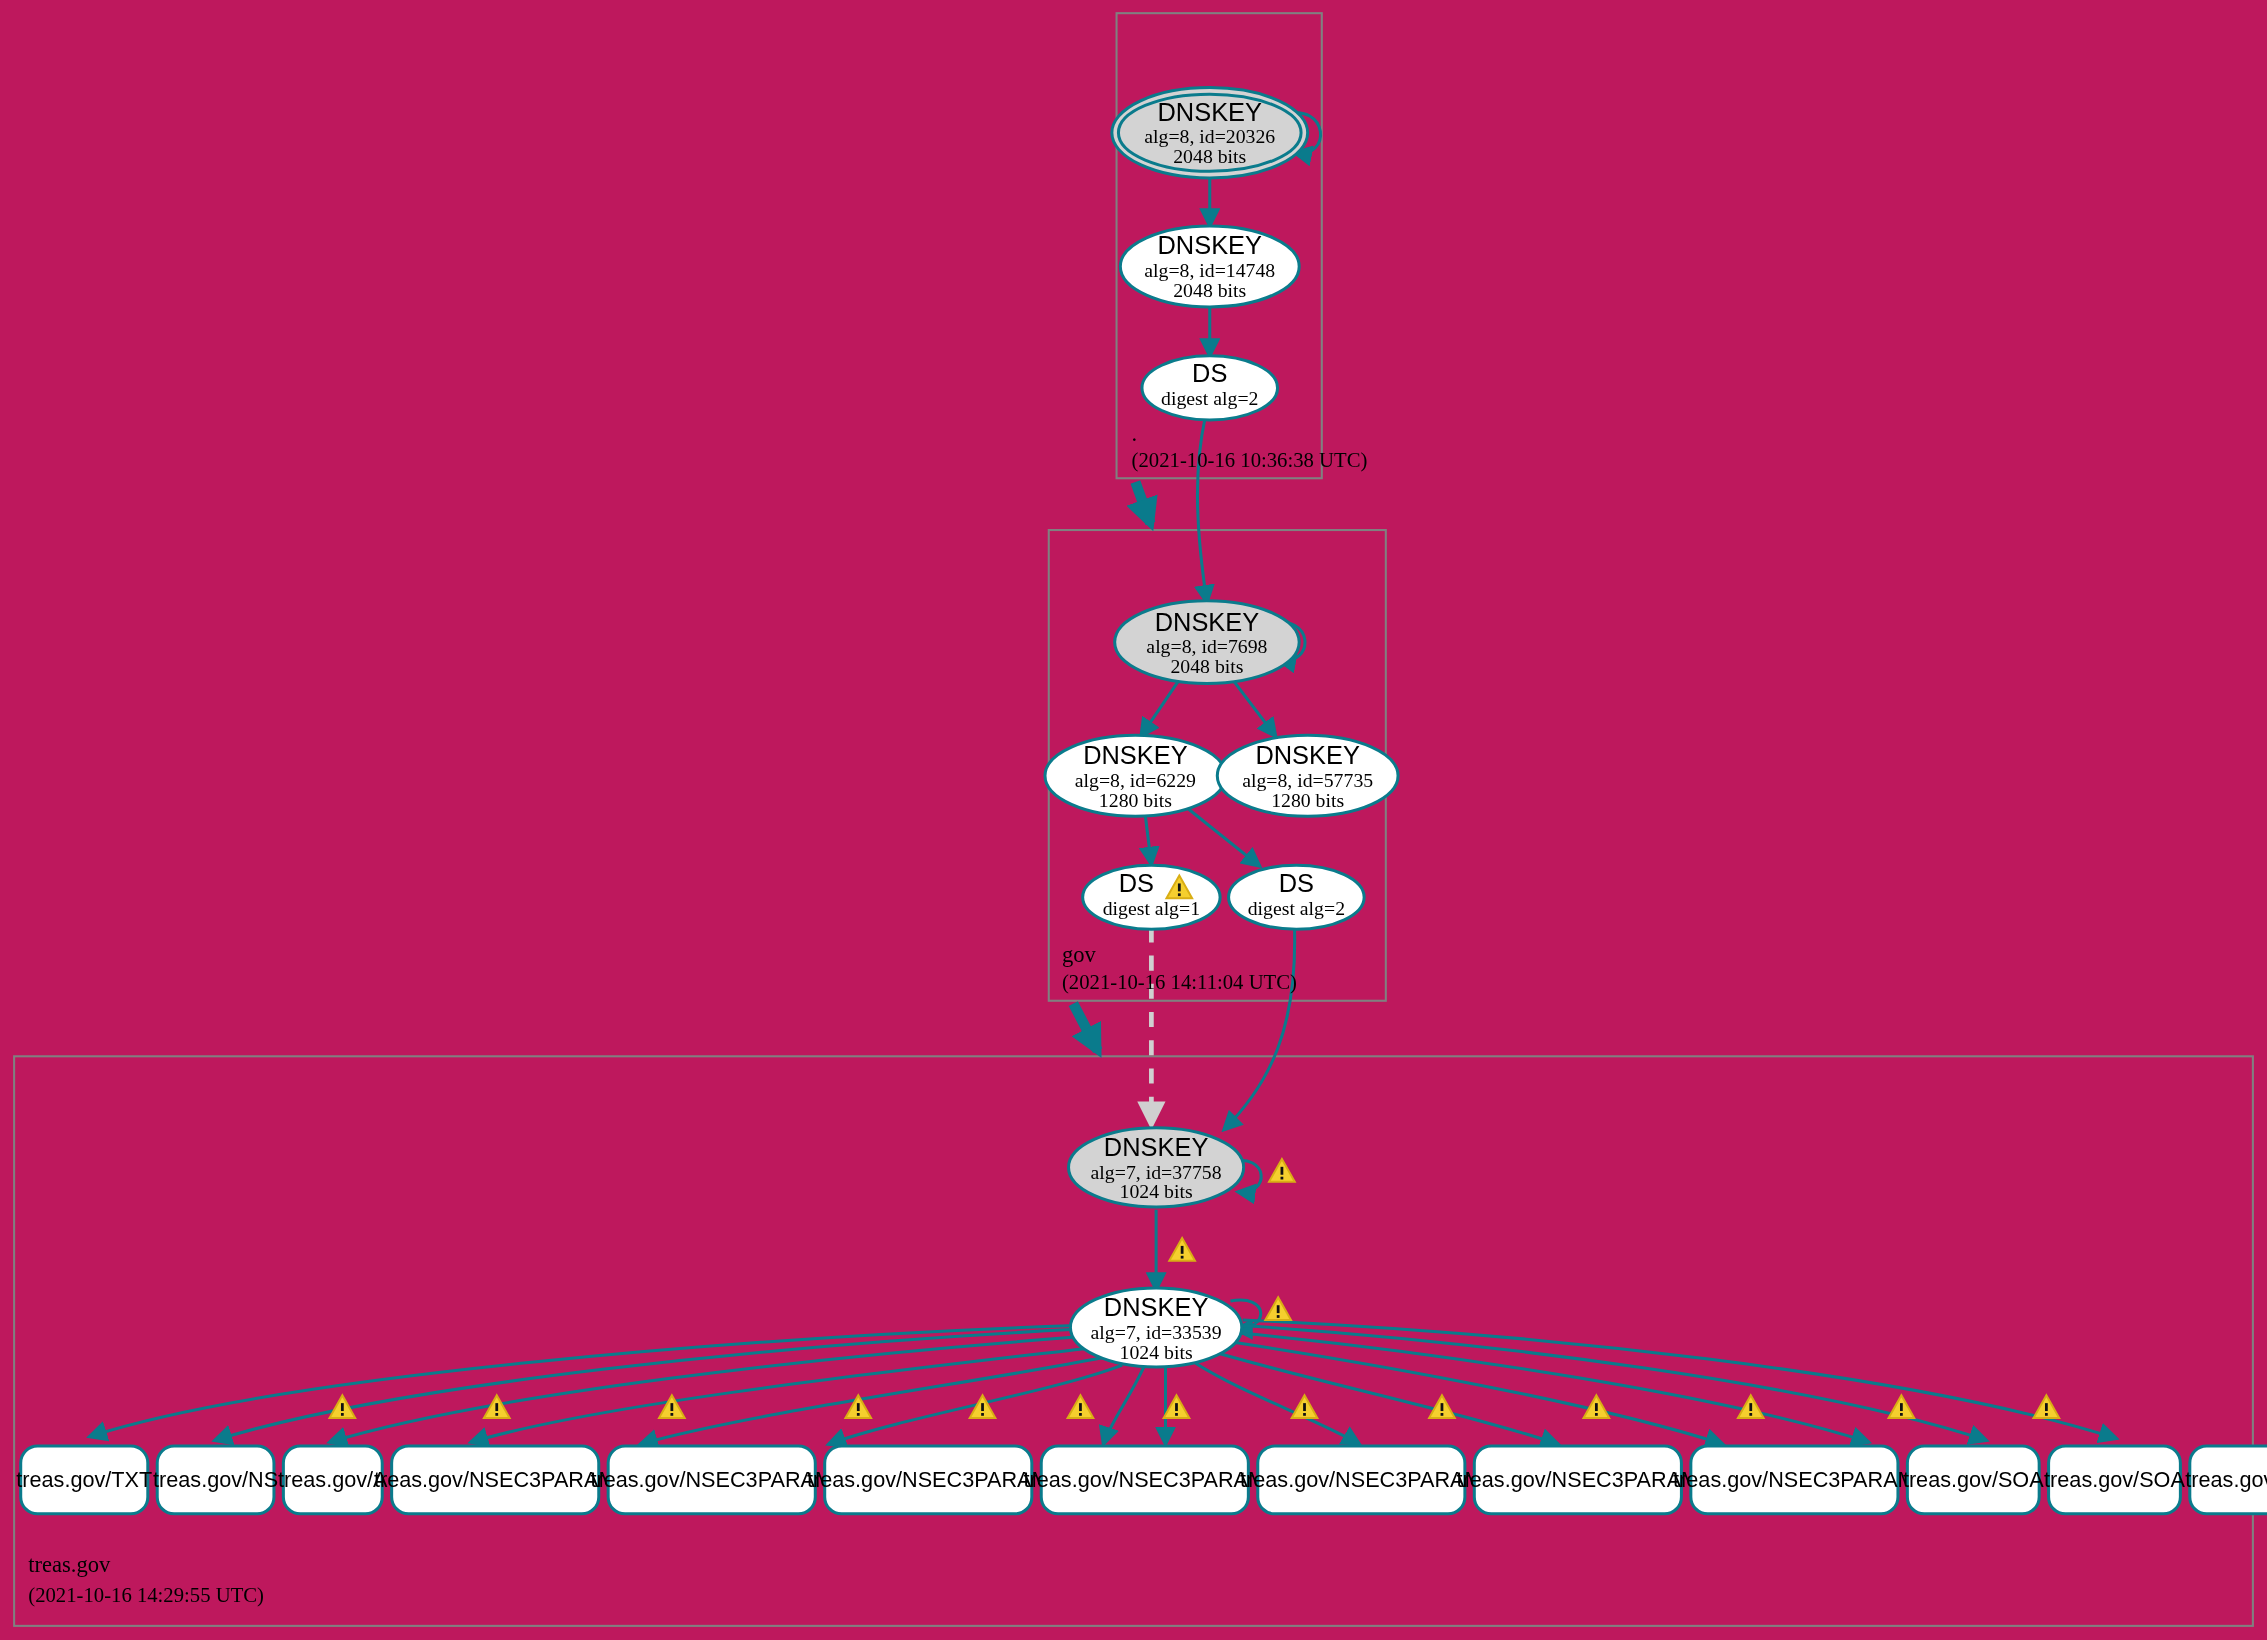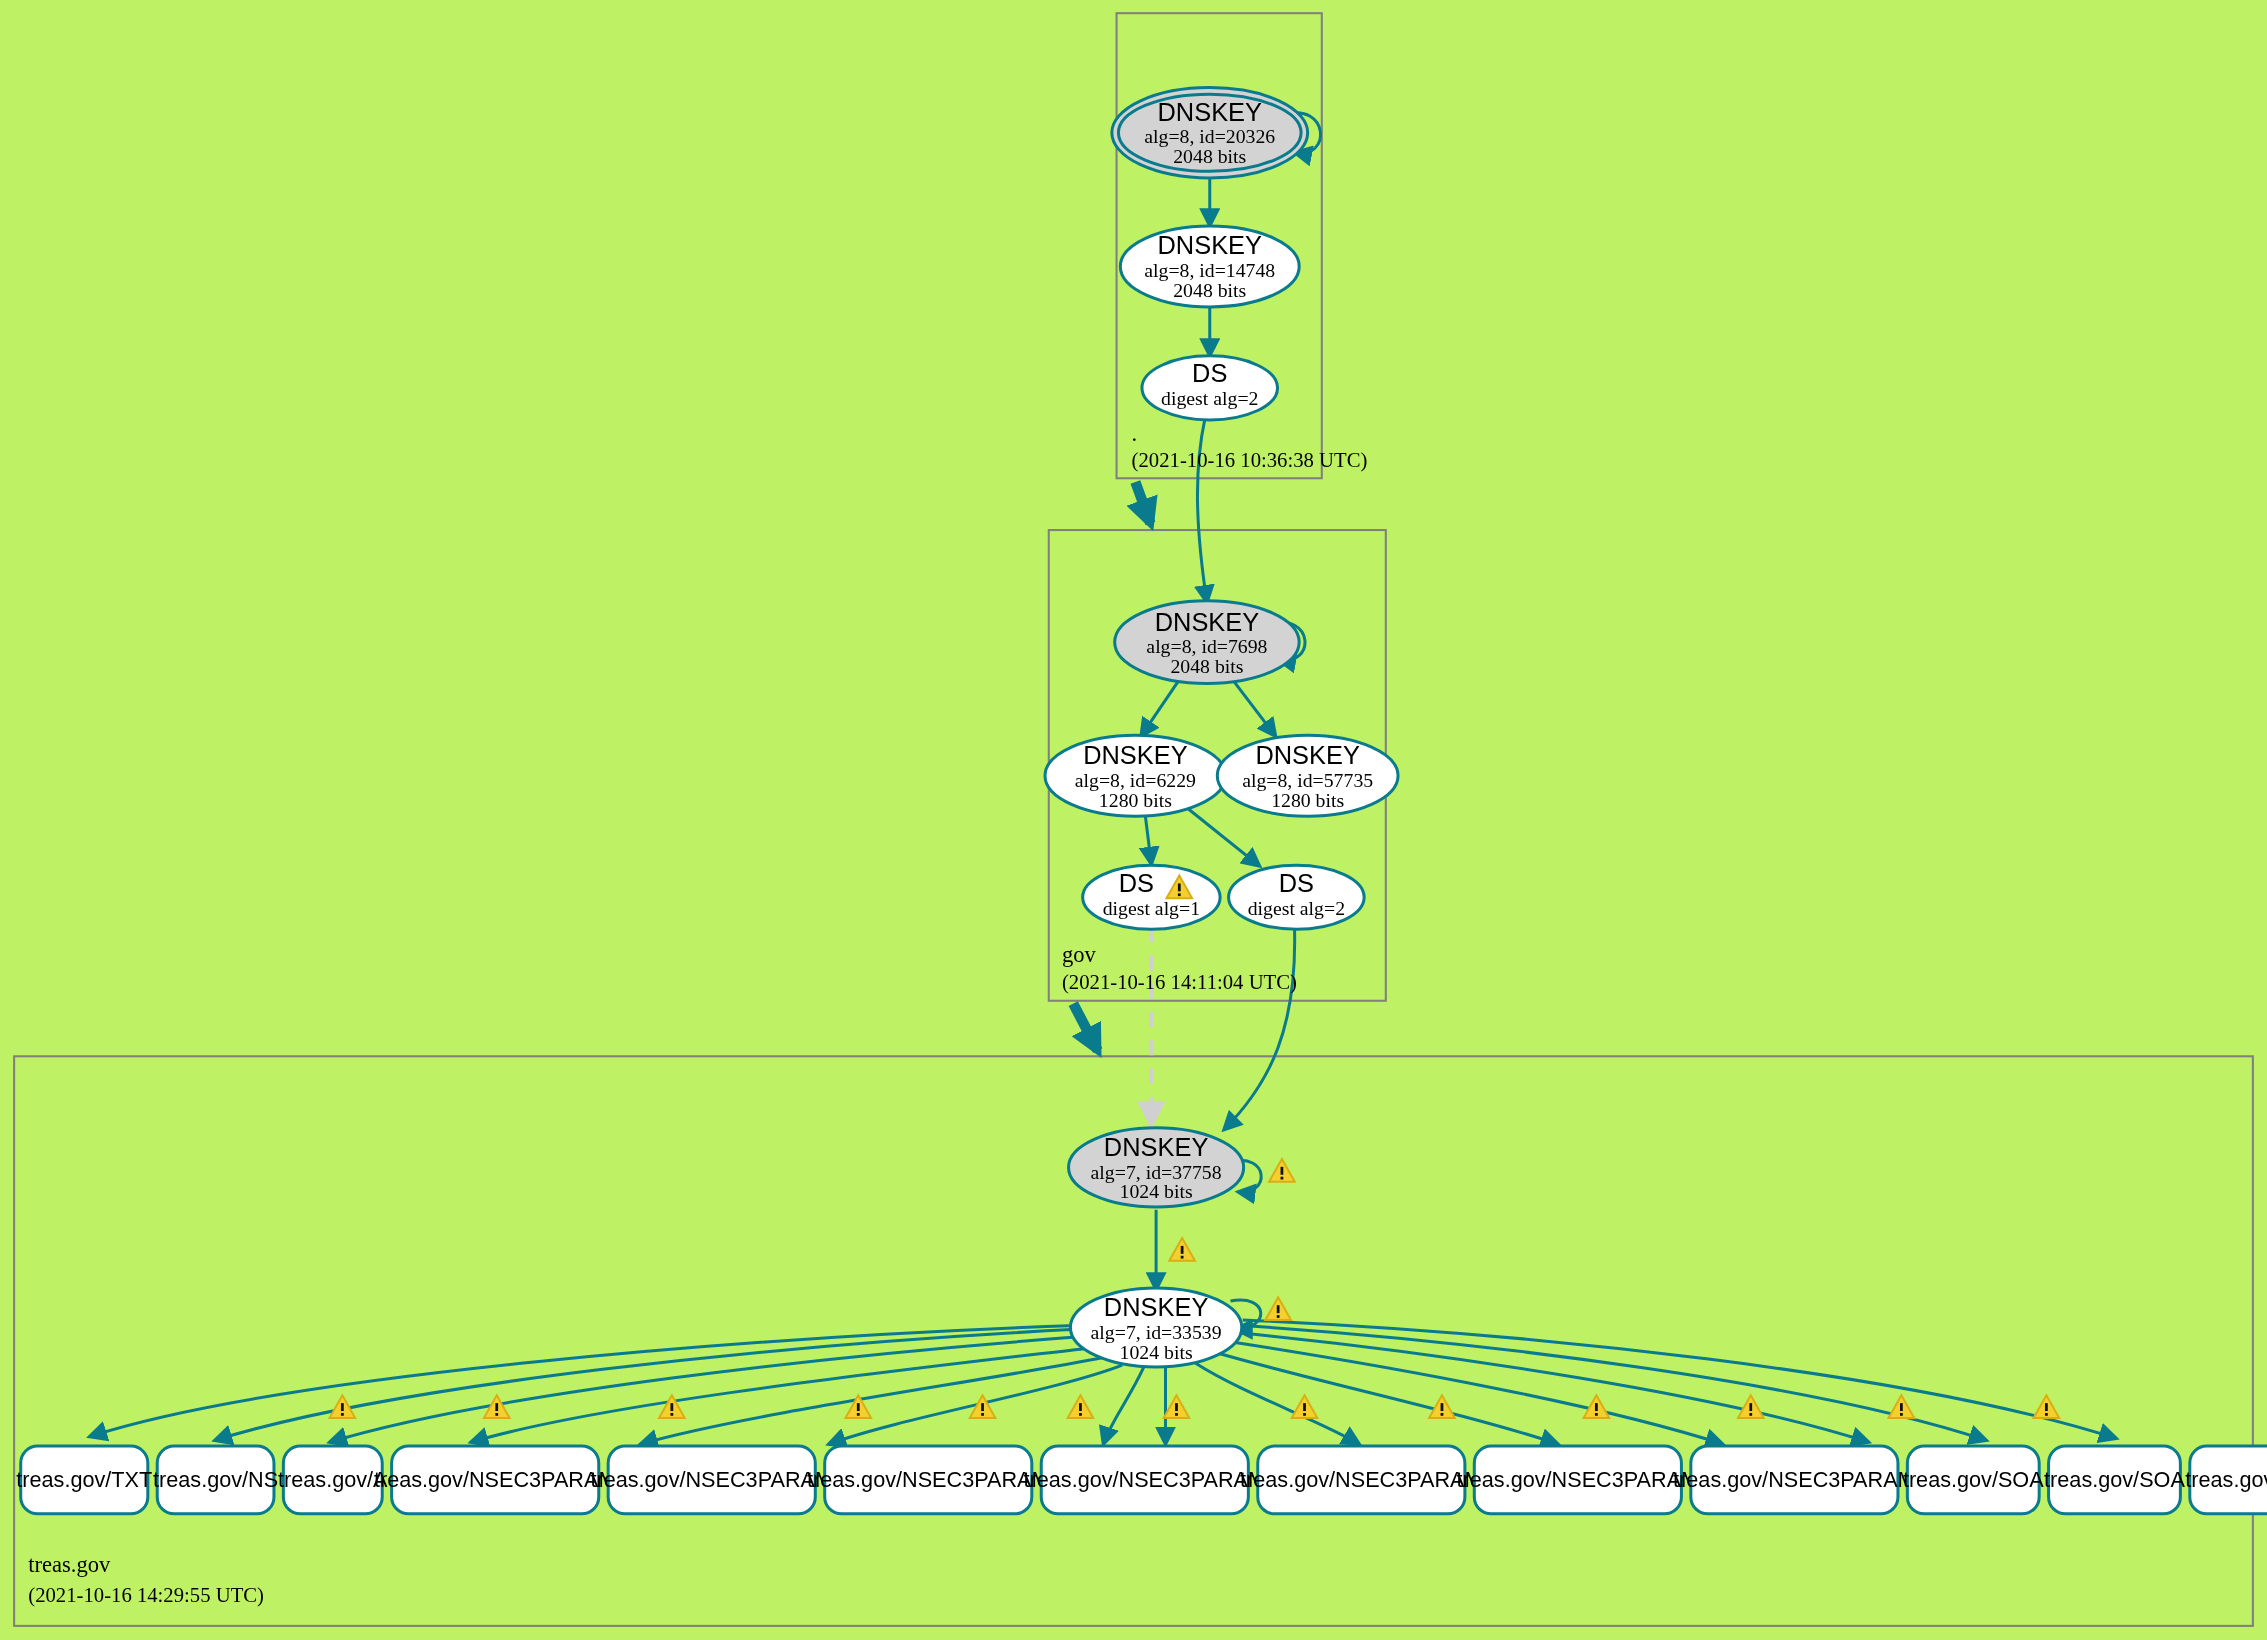--- a/index.html
+++ b/index.html
@@ -8,21 +8,21 @@
     padding: 0;
     background: #ffffff;
   }
   body {
     font-family: "Liberation Serif", "DejaVu Serif", serif;
   }
   #canvas {
     position: relative;
     width: 2267px;
     height: 1640px;
-    background: #bef264;
+    background: #be185d;
     overflow: hidden;
   }
   svg#graph {
     position: absolute;
     left: 0;
     top: 0;
     width: 2267px;
     height: 1640px;
   }
   .zone-box {

